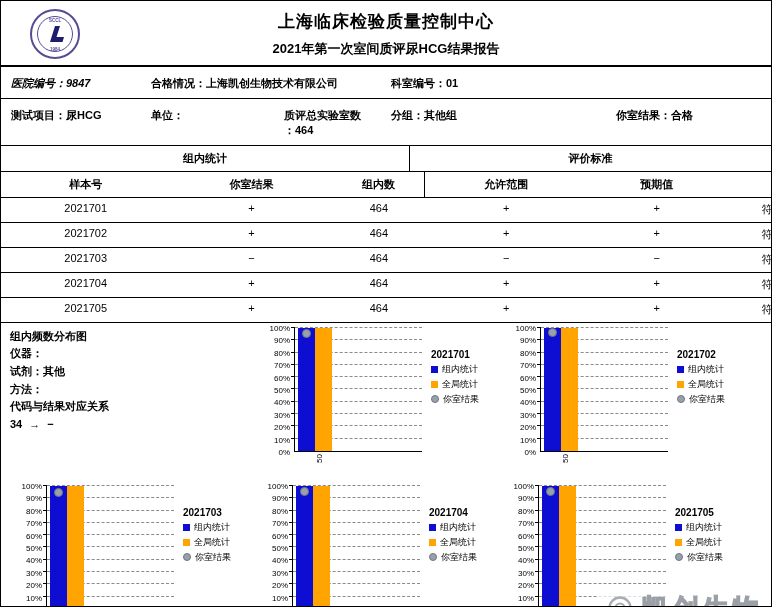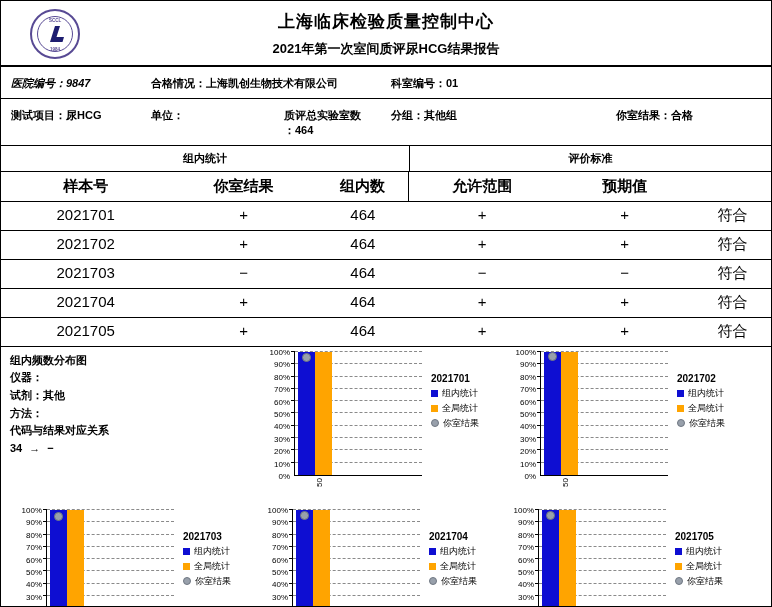--- a/index.html
+++ b/index.html
@@ -18,21 +18,21 @@
   .info-row{display:flex;align-items:flex-start;border-bottom:1px solid #000;
     padding:9px 0 8px 10px;font-size:11px;font-weight:bold;line-height:1.3;}
   .info-row .cell{padding-right:4px;}
   .r1 .c0{flex:0 0 140px;font-style:italic;} .r1 .c1{flex:0 0 240px;} .r1 .c2{flex:0 0 225px;} .r1 .c3{flex:1;}
   .r2 .c0{flex:0 0 140px;} .r2 .c1{flex:0 0 133px;} .r2 .c2{flex:0 0 107px;} .r2 .c3{flex:0 0 225px;} .r2 .c4{flex:1;}
   .wrapval{display:block;}
   
   .thead-group{display:grid;grid-template-columns:53% 47%;font-size:11px;font-weight:bold;border-bottom:1px solid #000;}
   .thead-group .gcell{text-align:center;padding:5px 0;}
   .thead-group .gcell:last-child{border-left:1px solid #000;}
-  .tgrid{display:grid;grid-template-columns:22% 19% 12% 19% 18% 10%;font-size:15px;}
+  .tgrid{display:grid;grid-template-columns:22% 19% 12% 19% 18% 10%;font-size:11px;gap:8px;}
   .thead-cols{border-bottom:1px solid #000;font-weight:bold;}
   .thead-cols .hcell{text-align:center;padding:5px 0;}
   .thead-cols .hcell:nth-child(3){border-right:1px solid #000;}
   .trow{border-bottom:1px solid #000;}
   .trow:last-child{border-bottom:1.5px solid #000;}
   .trow .tcell{text-align:center;padding:4px 0 5px;}
   
   .lower{position:relative;}
   .row-top{display:flex;height:158px;}
   .row-bottom{display:flex;height:156px;padding-left:16px;}

